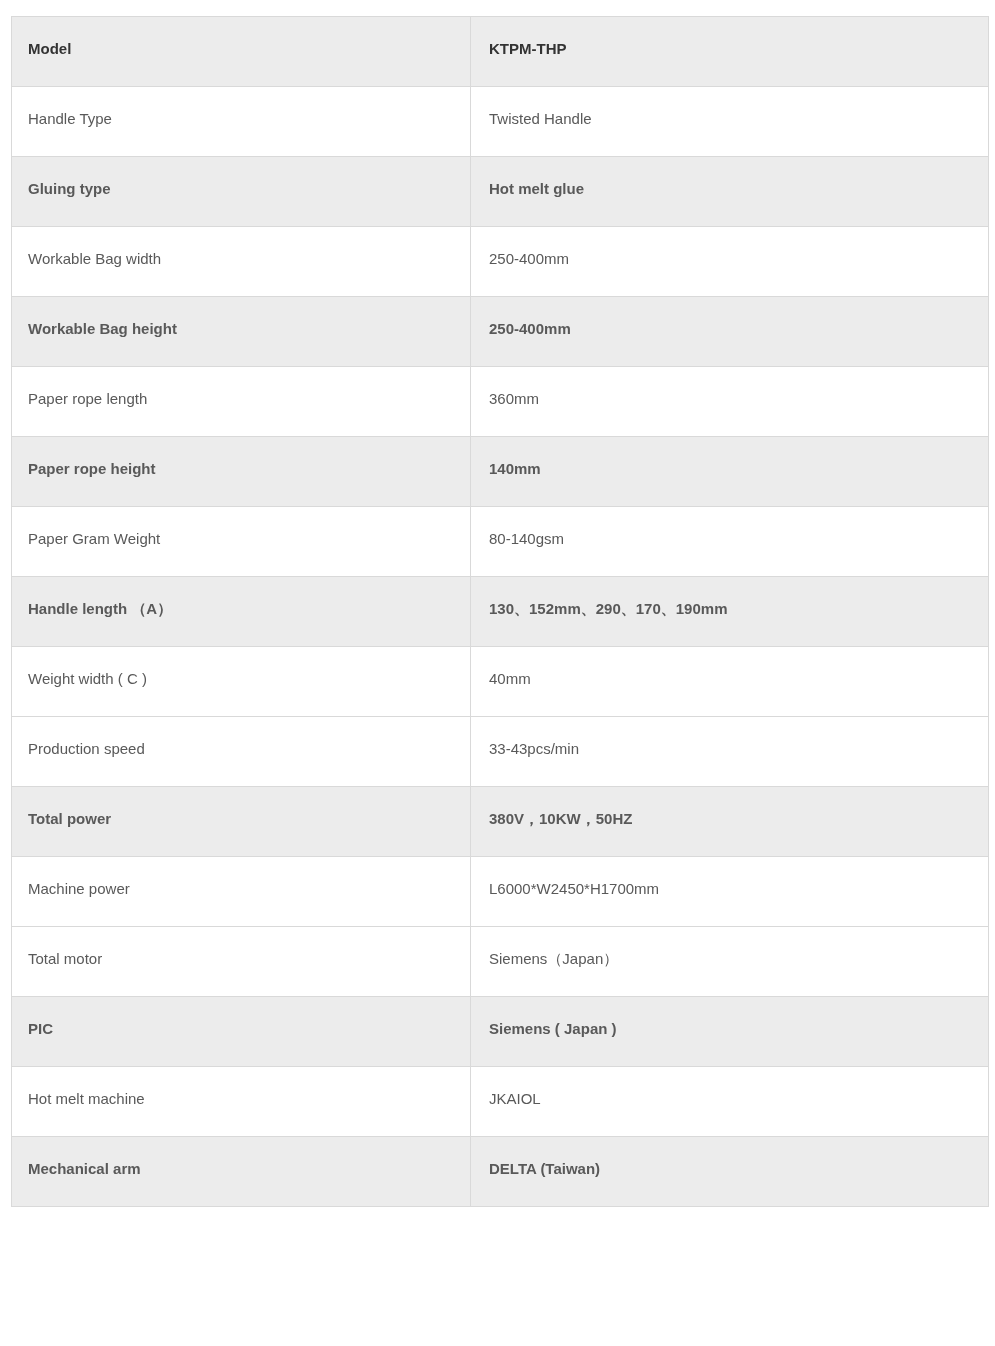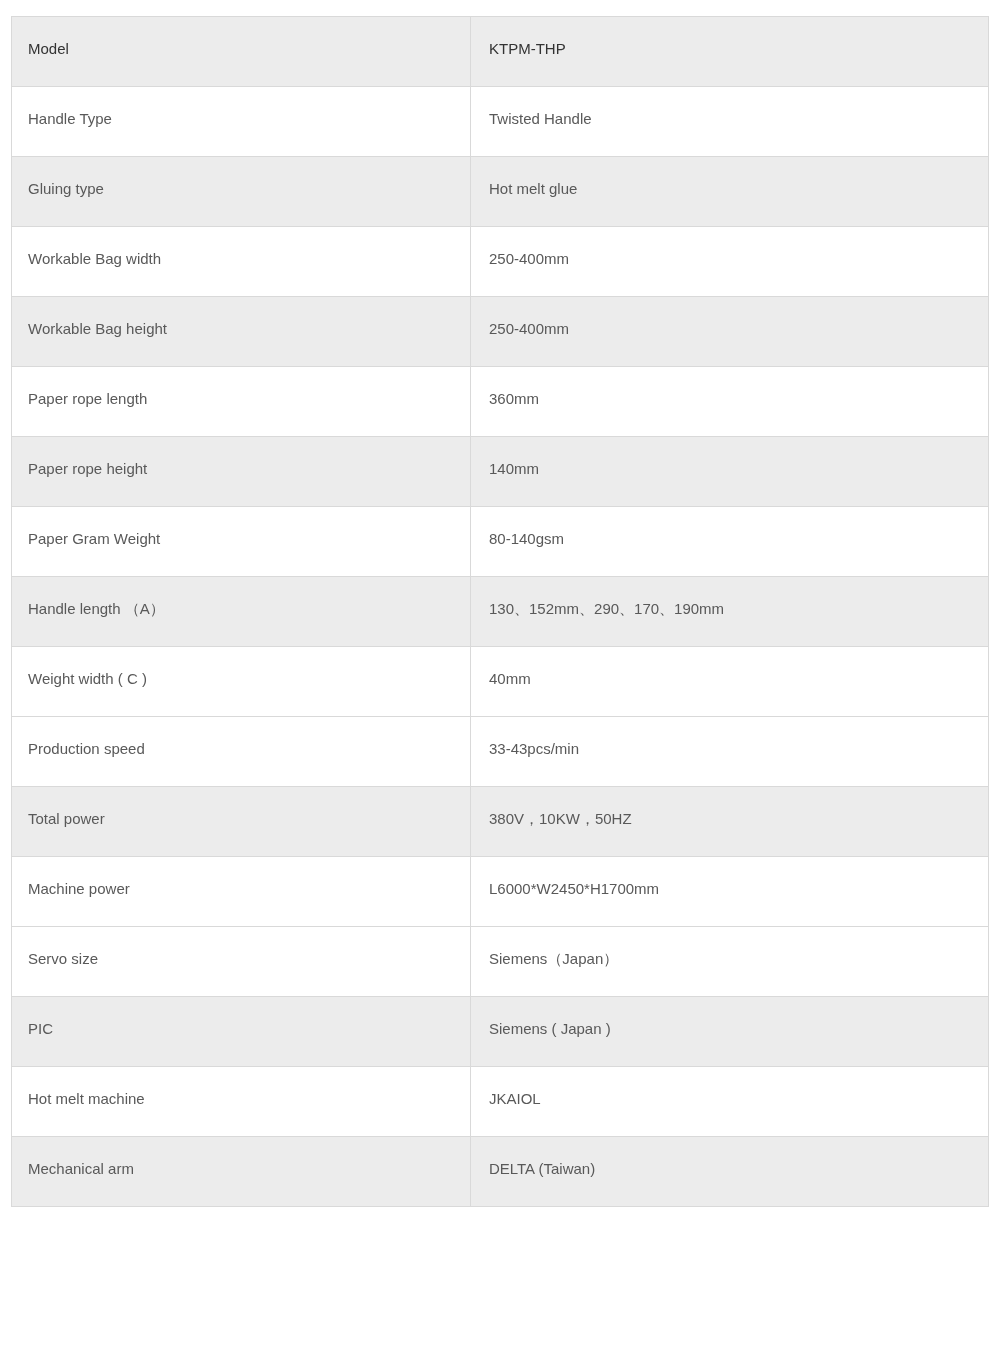--- a/index.html
+++ b/index.html
@@ -44,28 +44,29 @@
     overflow:hidden;
     white-space:nowrap;
   }
   table.spec-table col.col-label{width:459px;}
   table.spec-table col.col-value{width:518px;}
   table.spec-table td.value-cell,
   table.spec-table th.value-cell{
     padding-left:18px;
   }
   table.spec-table thead th{
-    font-weight:400;
+    font-weight:700;
     color:var(--header-text);
     background:var(--stripe-bg);
     text-align:left;
     height:70px;
   }
   table.spec-table tbody tr.stripe td{
     background:var(--stripe-bg);
+    font-weight:bold;
   }
 </style>
 </head>
 <body>
 
 <div class="page">
   <table class="spec-table">
     <colgroup>
       <col class="col-label">
       <col class="col-value">
@@ -119,21 +120,21 @@
         </tr>
         <tr class="stripe">
           <td class="label-cell">Total power</td>
           <td class="value-cell">380V，10KW，50HZ</td>
         </tr>
         <tr>
           <td class="label-cell">Machine power</td>
           <td class="value-cell">L6000*W2450*H1700mm</td>
         </tr>
         <tr>
-          <td class="label-cell">Servo size</td>
+          <td class="label-cell">Total motor</td>
           <td class="value-cell">Siemens（Japan）</td>
         </tr>
         <tr class="stripe">
           <td class="label-cell">PIC</td>
           <td class="value-cell">Siemens ( Japan )</td>
         </tr>
         <tr>
           <td class="label-cell">Hot melt machine</td>
           <td class="value-cell">JKAIOL</td>
         </tr>

